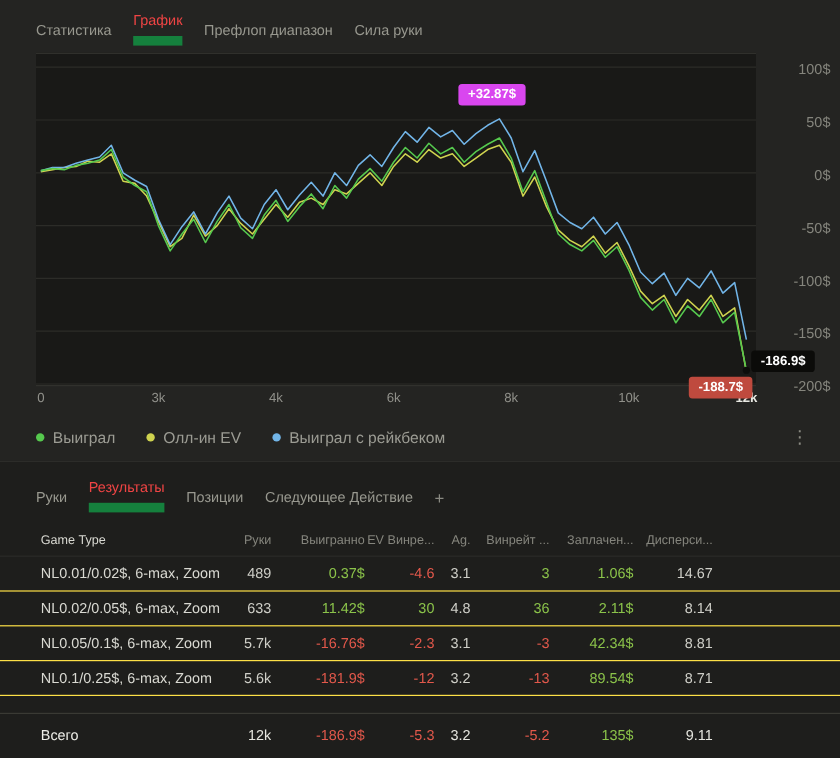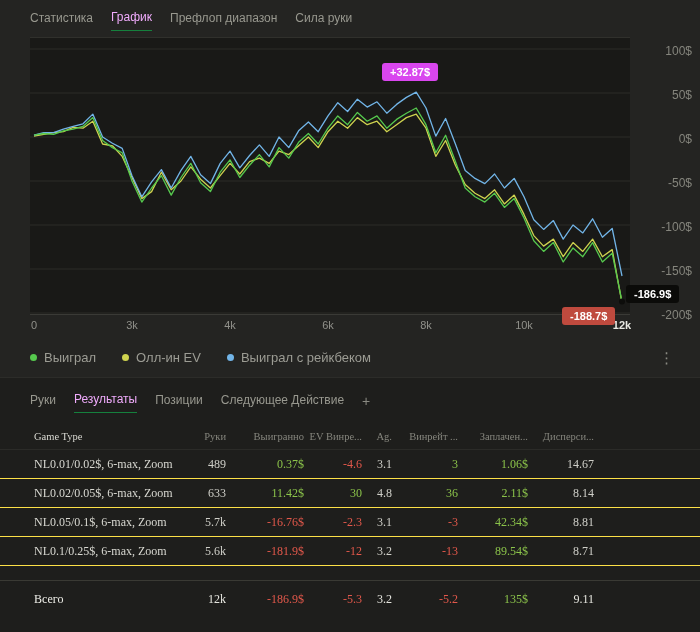--- a/index.html
+++ b/index.html
@@ -5,47 +5,47 @@
   html,body{margin:0;padding:0;}
   body{
     width:700px;height:632px;overflow:hidden;
     background:#242422;color:#cfcfc8;
     font-family:"Liberation Sans",sans-serif;
     -webkit-font-smoothing:antialiased;
   }
   
   .tabs{display:flex;gap:18px;padding:10px 0 0 30px;font-size:12px;align-items:flex-end;}
   .tab{color:#98988f;padding-bottom:6px;cursor:pointer;white-space:nowrap;}
-  .tab.active{color:#f0abfc;border-bottom:1px solid #15803d;}
+  .tab.active{color:#ef4444;border-bottom:8px solid #15803d;}
   .tab.plus{color:#8a8a82;font-size:14px;line-height:12px;}
   
   .chart-wrap{position:relative;margin:6px 0 0 30px;height:278px;}
   #chart-svg{position:absolute;left:0;top:0;display:block;}
   .ylabels span{position:absolute;left:602px;width:60px;text-align:right;
     font-size:12px;color:#85857d;}
   .badge{position:absolute;font-size:11px;font-weight:bold;padding:3px 8px;
     border-radius:3px;color:#ffffff;white-space:nowrap;z-index:3;}
   .badge-green{left:352px;top:26px;}
   .badge-dark{left:596px;top:248px;}
-  .badge-red{left:532px;top:270px;}
+  .badge-red{left:544px;top:270px;}
   .xlabels{position:relative;height:18px;margin-top:4px;font-size:11px;color:#90908a;}
   .xlabels span{position:absolute;transform:translateX(-50%);}
   .xlabels span.bright{color:#e9e9e3;font-weight:bold;}
   
   .legend-row{display:flex;align-items:center;justify-content:space-between;
     margin:8px 18px 8px 30px;height:24px;}
   .legend{display:flex;gap:26px;}
   .legend-item{display:flex;align-items:center;gap:7px;font-size:13px;color:#9c9c94;cursor:pointer;}
   .dot{width:7px;height:7px;border-radius:50%;flex:0 0 auto;}
   .kebab{color:#8a8a82;font-size:15px;cursor:pointer;padding:0 8px;line-height:15px;}
   
   .bottom{background:#1e1e1c;border-top:1px solid #2c2c29;margin-top:8px;min-height:250px;padding-bottom:20px;}
   .bottom .tabs{padding-top:14px;}
   
-  .table{margin-top:10px;font-family:Liberation Serif, serif;}
+  .table{margin-top:10px;}
   .trow{display:grid;grid-template-columns:150px 42px 78px 58px 30px 66px 70px 66px;
     padding-left:34px;height:28px;align-items:center;font-size:12px;}
   .trow.thead{color:#85857d;font-size:10.5px;height:26px;border-bottom:1px solid #2b2b28;}
   .trow.tdata{border-bottom:1px solid #fde047;cursor:pointer;}
   .trow.total{border-top:1px solid #3a3a34;margin-top:14px;height:36px;color:#e6e6df;}
   .cell{text-align:right;white-space:nowrap;overflow:hidden;}
   .cell.left{text-align:left;color:#d9d9d2;}
   .total .cell.left{color:#eeeee8;}
   .cell.pos{color:#8bc34a;}
   .cell.neg{color:#e2584b;}

